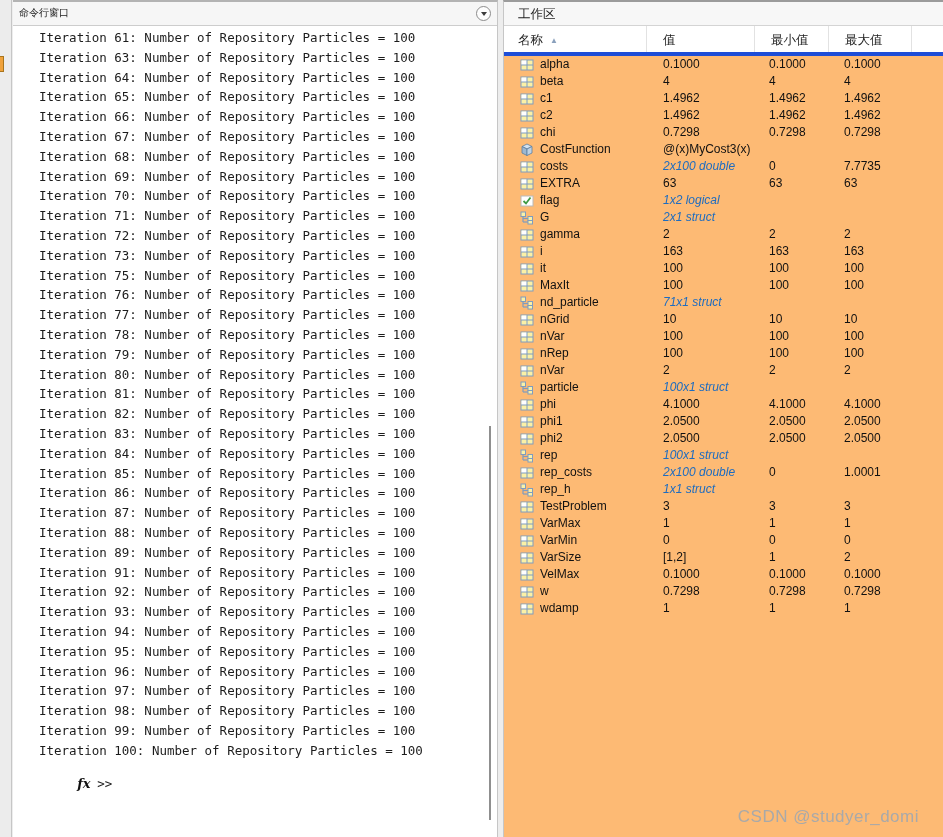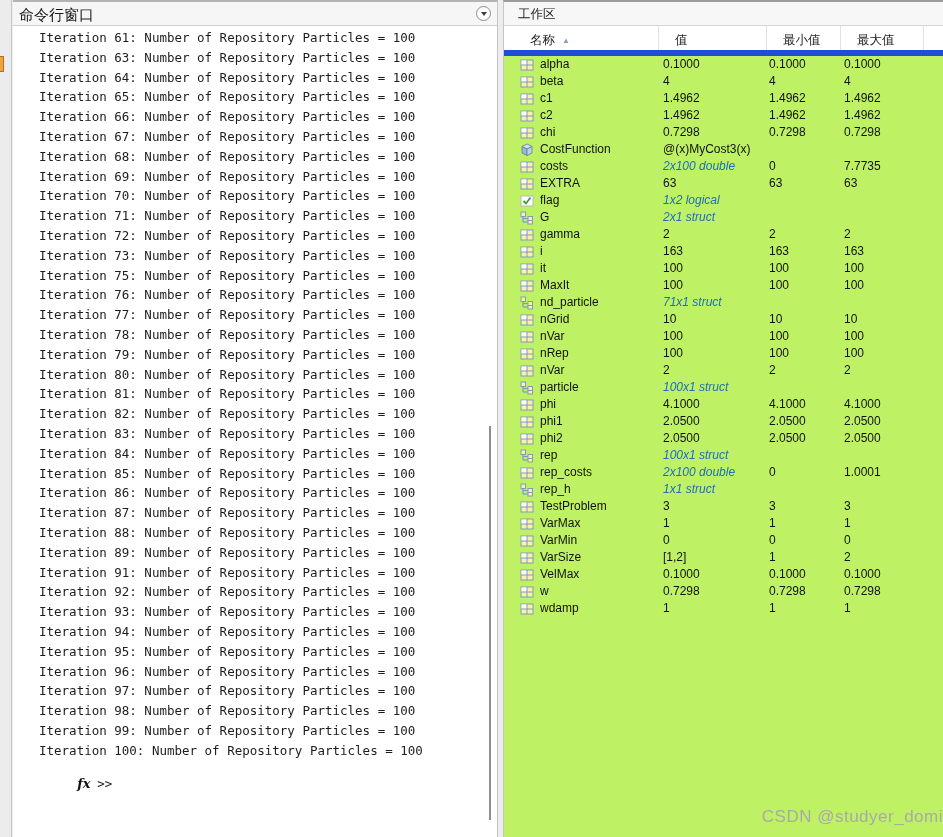--- a/index.html
+++ b/index.html
@@ -11,44 +11,44 @@
   .left-strip { position:absolute; left:0; top:0; width:12px; height:837px;
                 background:#ececec; border-right:1px solid #c6c6c6; }
   .left-strip .orange-sliver { position:absolute; left:0; top:56px; width:4px; height:16px;
                 background:#f0a23c; border:1px solid #a9751d; border-left:none; }
 
   
   .cmd-panel { position:absolute; left:13px; top:0; width:485px; height:837px;
                background:#fff; border-right:1px solid #c6c6c6; border-top:2px solid #b3b3b3; }
   .cmd-titlebar { position:absolute; top:0; left:0; right:0; height:24px;
                   background:#f6f6f6; border-bottom:1px solid #cdcdcd; }
-  .cmd-title { position:absolute; left:6px; top:4px; font-size:15px; color:#1a1a1a; }
+  .cmd-title { position:absolute; left:6px; top:4px; font-size:10px; color:#1a1a1a; }
   .cmd-menu-btn { position:absolute; right:6px; top:4px; width:15px; height:15px;
                   border:1px solid #8c8c8c; border-radius:50%; background:#fdfdfd; cursor:pointer; }
   .cmd-menu-btn::after { content:""; position:absolute; left:3.5px; top:5px;
                   border-left:3.5px solid transparent; border-right:3.5px solid transparent;
                   border-top:4.5px solid #3c3c3c; }
   .cmd-content { position:absolute; top:25px; left:0; right:10px; bottom:0;
                  padding:1px 0 0 26px; font-family:"DejaVu Sans Mono", monospace;
                  font-size:12.5px; color:#1c1c1c; overflow:hidden; }
   .cmd-line { height:19.8px; line-height:19.8px; white-space:pre; }
   .prompt-row { margin-left:-22px; height:16px; line-height:16px; white-space:pre; }
   .fx-badge { display:inline-block; width:20px; font-family:"DejaVu Serif", serif;
               font-style:italic; font-weight:bold; font-size:13px; color:#111; }
   .prompt-chars { font-family:"DejaVu Sans Mono", monospace; font-size:12.5px; color:#1c1c1c; }
   .cmd-scrollbar { position:absolute; left:476px; top:424px; width:2px; height:394px;
                    background:#8f8f8f; cursor:pointer; }
 
   
   .ws-panel { position:absolute; left:503px; top:0; width:440px; height:837px;
-              background:#bef264; border-top:2px solid #9b9b9b; border-left:1px solid #c6c6c6; }
+              background:#fdba74; border-top:2px solid #9b9b9b; border-left:1px solid #c6c6c6; }
   .ws-titlebar { height:24px; background:#f7f7f7; border-bottom:1px solid #d4d4d4; position:relative; }
   .ws-title { position:absolute; left:14px; top:4px; font-size:12.5px; color:#1a1a1a; }
   .ws-header { display:grid; grid-template-columns:143px 108px 74px 83px 1fr;
-               height:30px; border-bottom:6px solid #1d4ed8; background:#fff;padding-left:12px; }
+               height:30px; border-bottom:4px solid #1d4ed8; background:#fff; }
   .ws-header .hcell { line-height:29px; font-size:12.5px; color:#222;
                       border-right:1px solid #e2e2e2; padding-left:16px; cursor:pointer;
                       white-space:nowrap; overflow:hidden; }
   .ws-header .hcell.first { padding-left:14px; }
   .ws-header .hcell.last { border-right:none; }
   .sort-arrow { font-size:8px; color:#8aa0bc; margin-left:7px; vertical-align:1px; }
 
   .ws-rows { }
   .ws-row { display:grid; grid-template-columns:143px 108px 74px 83px 1fr;
             height:17px; line-height:17px; font-size:12px; color:#111; cursor:default; }
@@ -61,21 +61,21 @@
   .meta { color:#1d6cc0; font-style:italic; }
 
   .var-icon { width:14px; height:14px; flex:0 0 14px; }
   .var-icon svg { display:block; }
   .var-icon svg g { display:none; }
   .var-icon.numeric g.g-numeric { display:block; }
   .var-icon.function g.g-function { display:block; }
   .var-icon.logical g.g-logical { display:block; }
   .var-icon.struct g.g-struct { display:block; }
 
-  .watermark { position:absolute; right:0; bottom:10px; font-size:17px;
+  .watermark { position:absolute; right:24px; bottom:10px; font-size:17px;
                color:#a9a9a9; letter-spacing:0.5px; }
 </style>
 </head>
 <body>
 
 <div class="stage">
 
   <div class="left-strip">
     <div class="orange-sliver"></div>
   </div>

